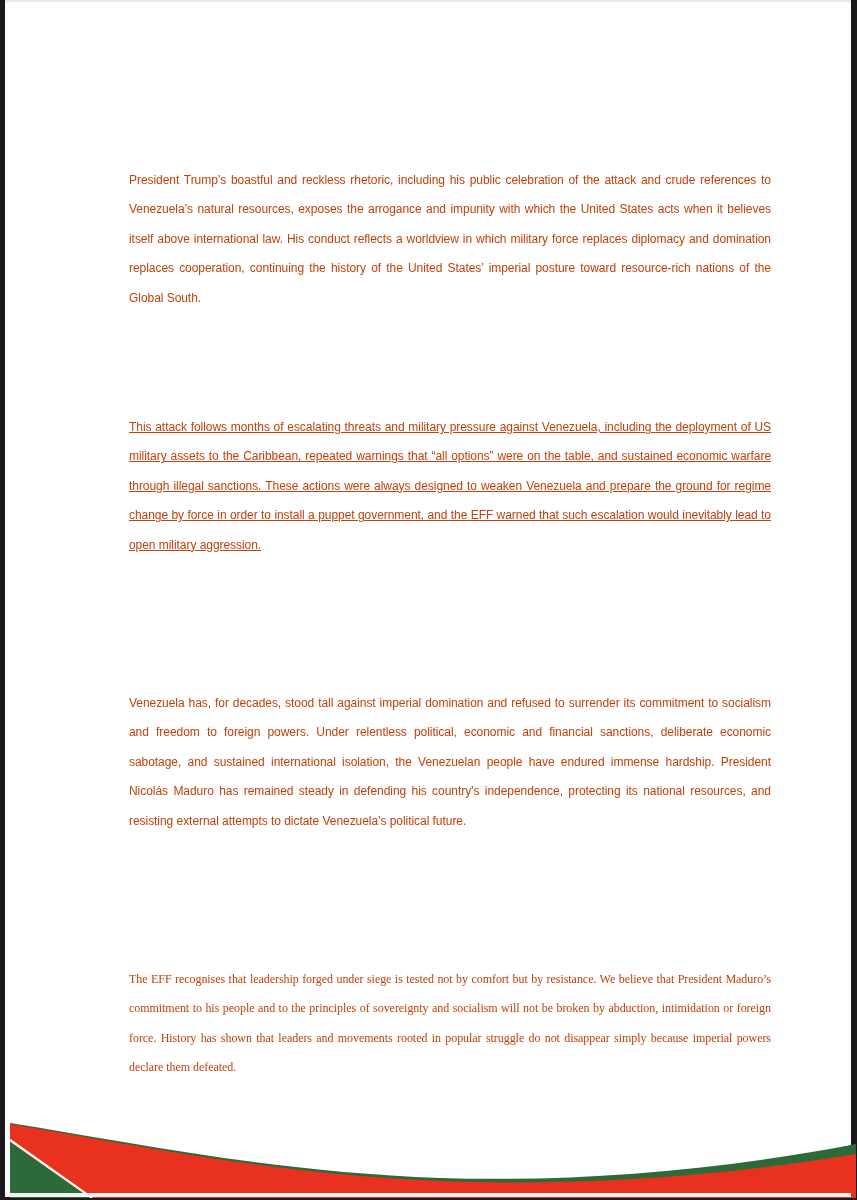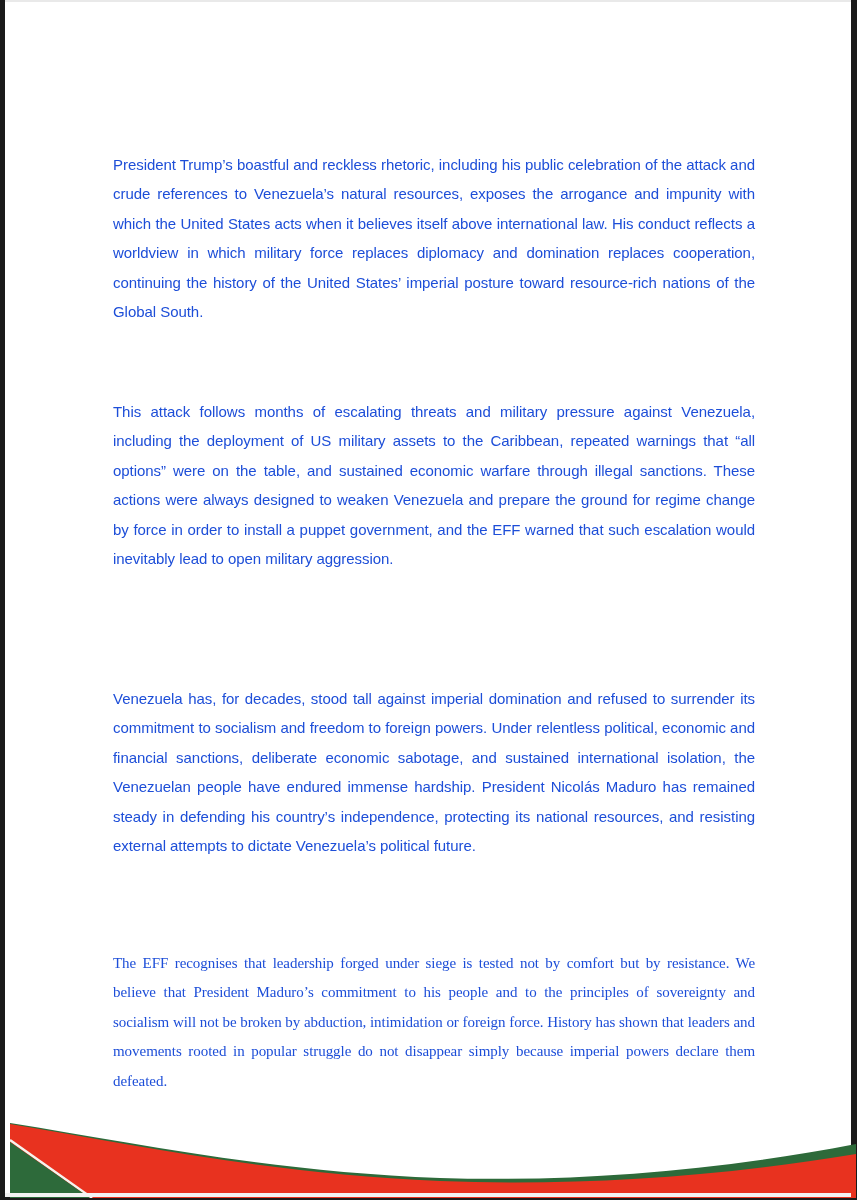--- a/index.html
+++ b/index.html
@@ -32,30 +32,30 @@
     background: #f3f3f3;
   }
   .content {
     position: absolute;
     left: 108px;
     width: 642px;
     top: 148px;
   }
   .para {
     font-family: "Liberation Sans", sans-serif;
-    font-size: 15px;
+    font-size: 12px;
     line-height: 29.4px;
-    color: #1d4ed8;
+    color: #c2410c;
     text-align: justify;
-    margin: 0;
+    margin: 16px;
     letter-spacing: -0.05px;
   }
   .p1 { position: absolute; top: 0; left: 0; width: 642px; }
-  .p2 { position: absolute; top: 247px; left: 0; width: 642px; }
-  .p3 { position: absolute; top: 534px; left: 0; width: 642px; }
+  .p2 { position: absolute; top: 247px; left: 0; width: 642px; text-decoration: underline; }
+  .p3 { position: absolute; top: 523px; left: 0; width: 642px; }
   .p4 { position: absolute; top: 799px; left: 0; width: 642px; font-family: Liberation Serif, serif; }
   .footer-art {
     position: absolute;
     left: 5px;
     top: 1100px;
     width: 846px;
     height: 96px;
   }
 </style>
 </head>

